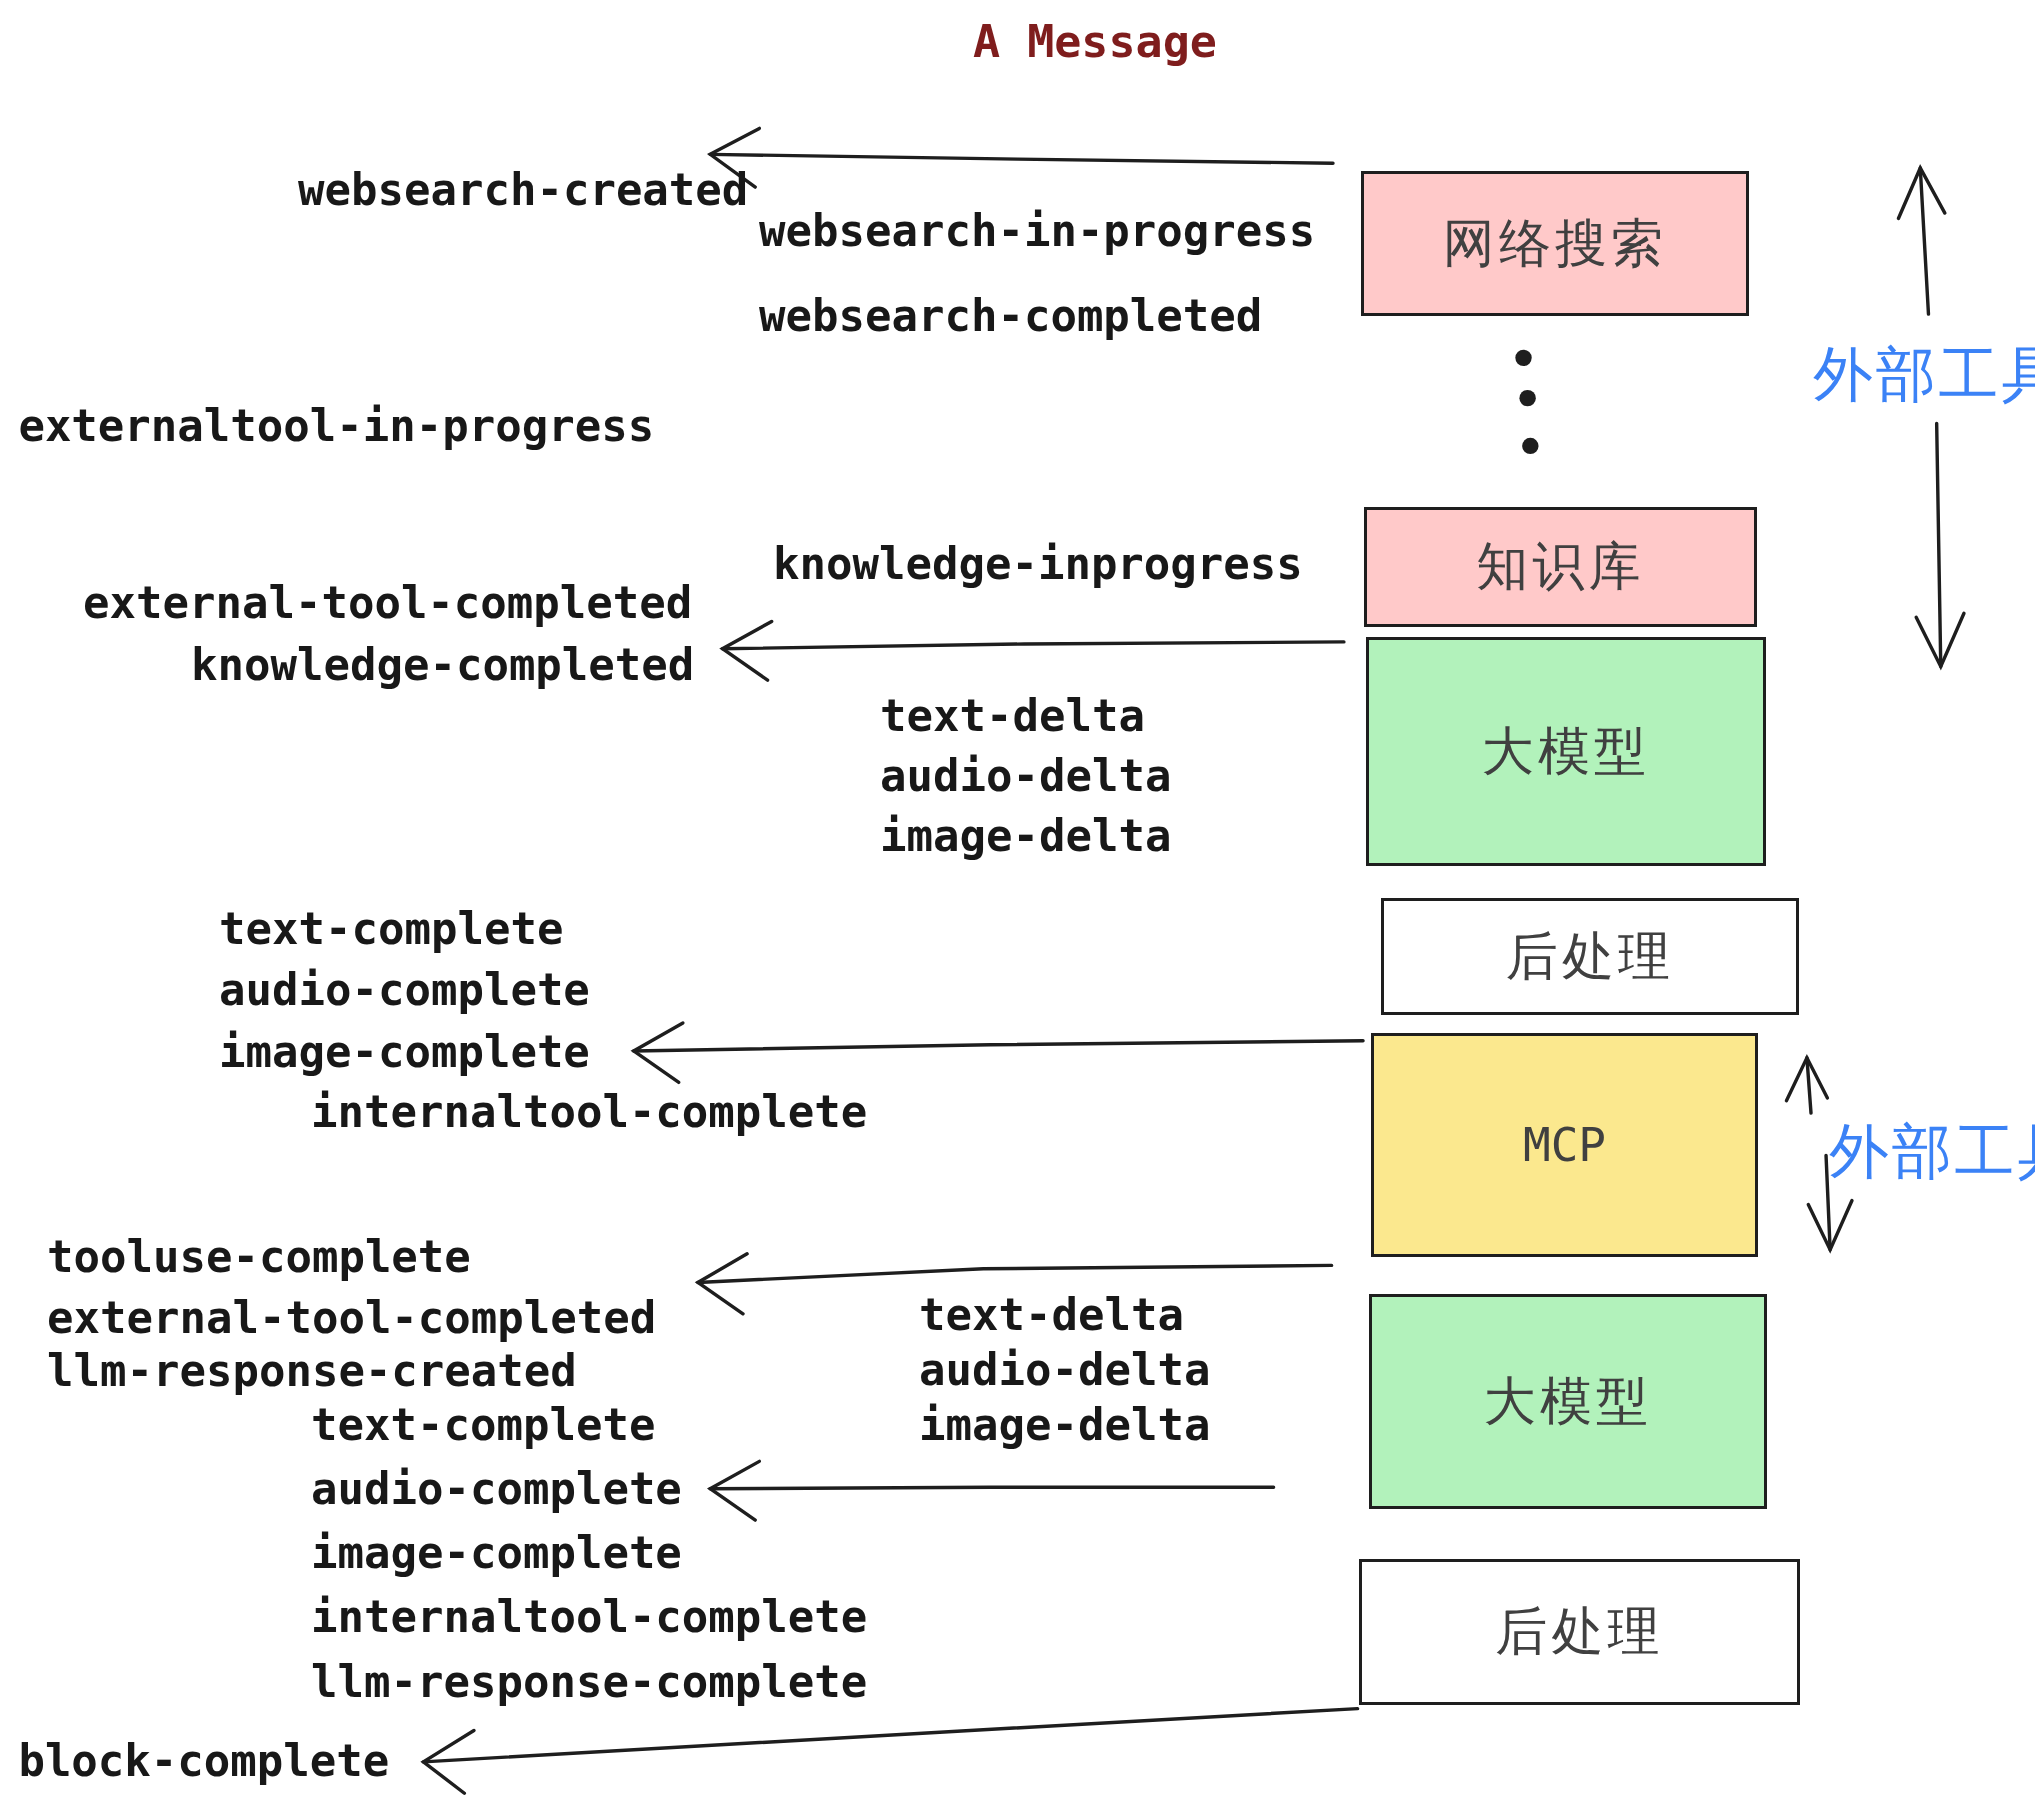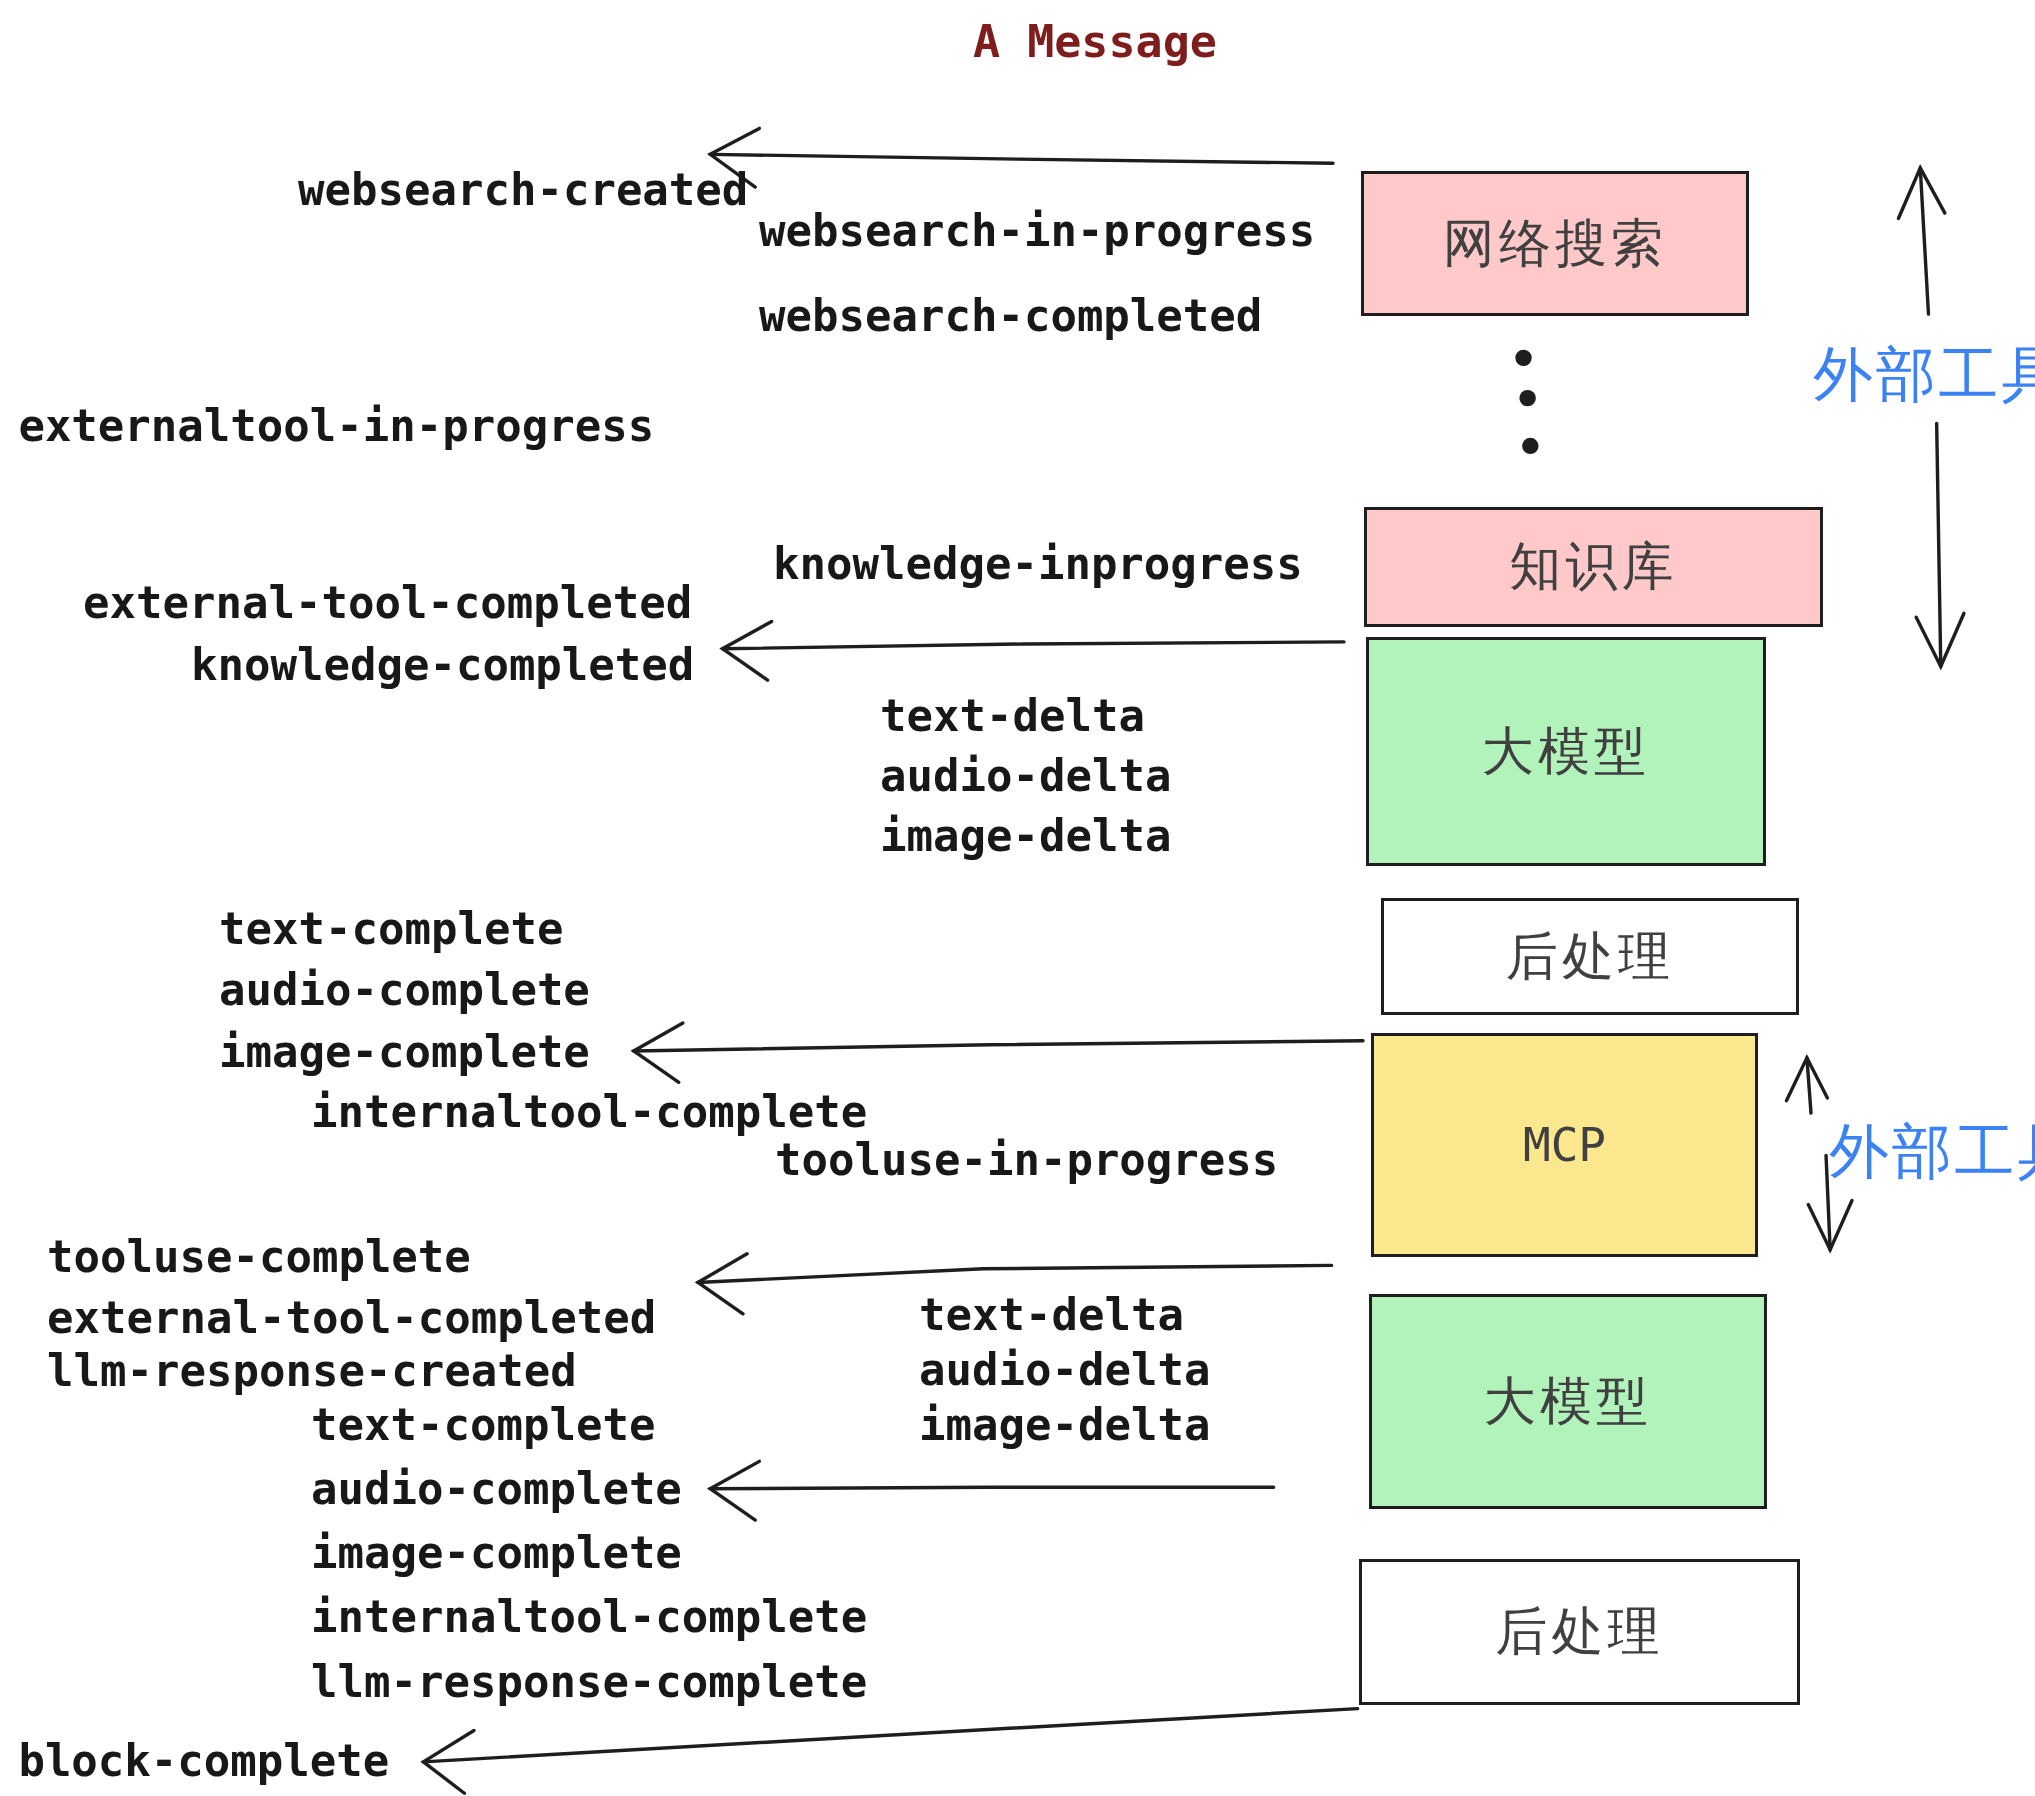--- a/index.html
+++ b/index.html
@@ -118,39 +118,38 @@
   <div class="ev" style="left:773px;top:538px;">knowledge-inprogress</div>
   <div class="ev" style="left:83px;top:577px;">external-tool-completed</div>
   <div class="ev" style="left:191px;top:639px;">knowledge-completed</div>
   <div class="ev" style="left:880px;top:690px;">text-delta</div>
   <div class="ev" style="left:880px;top:750px;">audio-delta</div>
   <div class="ev" style="left:880px;top:810px;">image-delta</div>
   <div class="ev" style="left:219px;top:903px;">text-complete</div>
   <div class="ev" style="left:219px;top:964px;">audio-complete</div>
   <div class="ev" style="left:219px;top:1026px;">image-complete</div>
   <div class="ev" style="left:311px;top:1086px;">internaltool-complete</div>
-  <div class="ev" style="left:775px;top:1134px;">tooluse-in-progress</div>
   <div class="ev" style="left:47px;top:1231px;">tooluse-complete</div>
   <div class="ev" style="left:47px;top:1292px;">external-tool-completed</div>
   <div class="ev" style="left:47px;top:1345px;">llm-response-created</div>
   <div class="ev" style="left:311px;top:1399px;">text-complete</div>
   <div class="ev" style="left:311px;top:1463px;">audio-complete</div>
   <div class="ev" style="left:311px;top:1527px;">image-complete</div>
   <div class="ev" style="left:311px;top:1591px;">internaltool-complete</div>
   <div class="ev" style="left:311px;top:1656px;">llm-response-complete</div>
   <div class="ev" style="left:18.4px;top:1735px;">block-complete</div>
   <div class="ev" style="left:919px;top:1289px;">text-delta</div>
   <div class="ev" style="left:919px;top:1344px;">audio-delta</div>
   <div class="ev" style="left:919px;top:1399px;">image-delta</div>
 
   <div class="node fill-pink" style="left:1361px;top:171px;width:388px;height:145px;">
     <span>网络搜索</span>
   </div>
 
-  <div class="node fill-pink" style="left:1364px;top:507px;width:459px;height:120px;">
+  <div class="node fill-pink" style="left:1364px;top:507px;width:393px;height:120px;">
     <span>知识库</span>
   </div>
 
   <div class="node fill-green" style="left:1366px;top:637px;width:400px;height:229px;">
     <span>大模型</span>
   </div>
 
   <div class="node fill-white" style="left:1381px;top:898px;width:418px;height:117px;">
     <span>后处理</span>
   </div>

